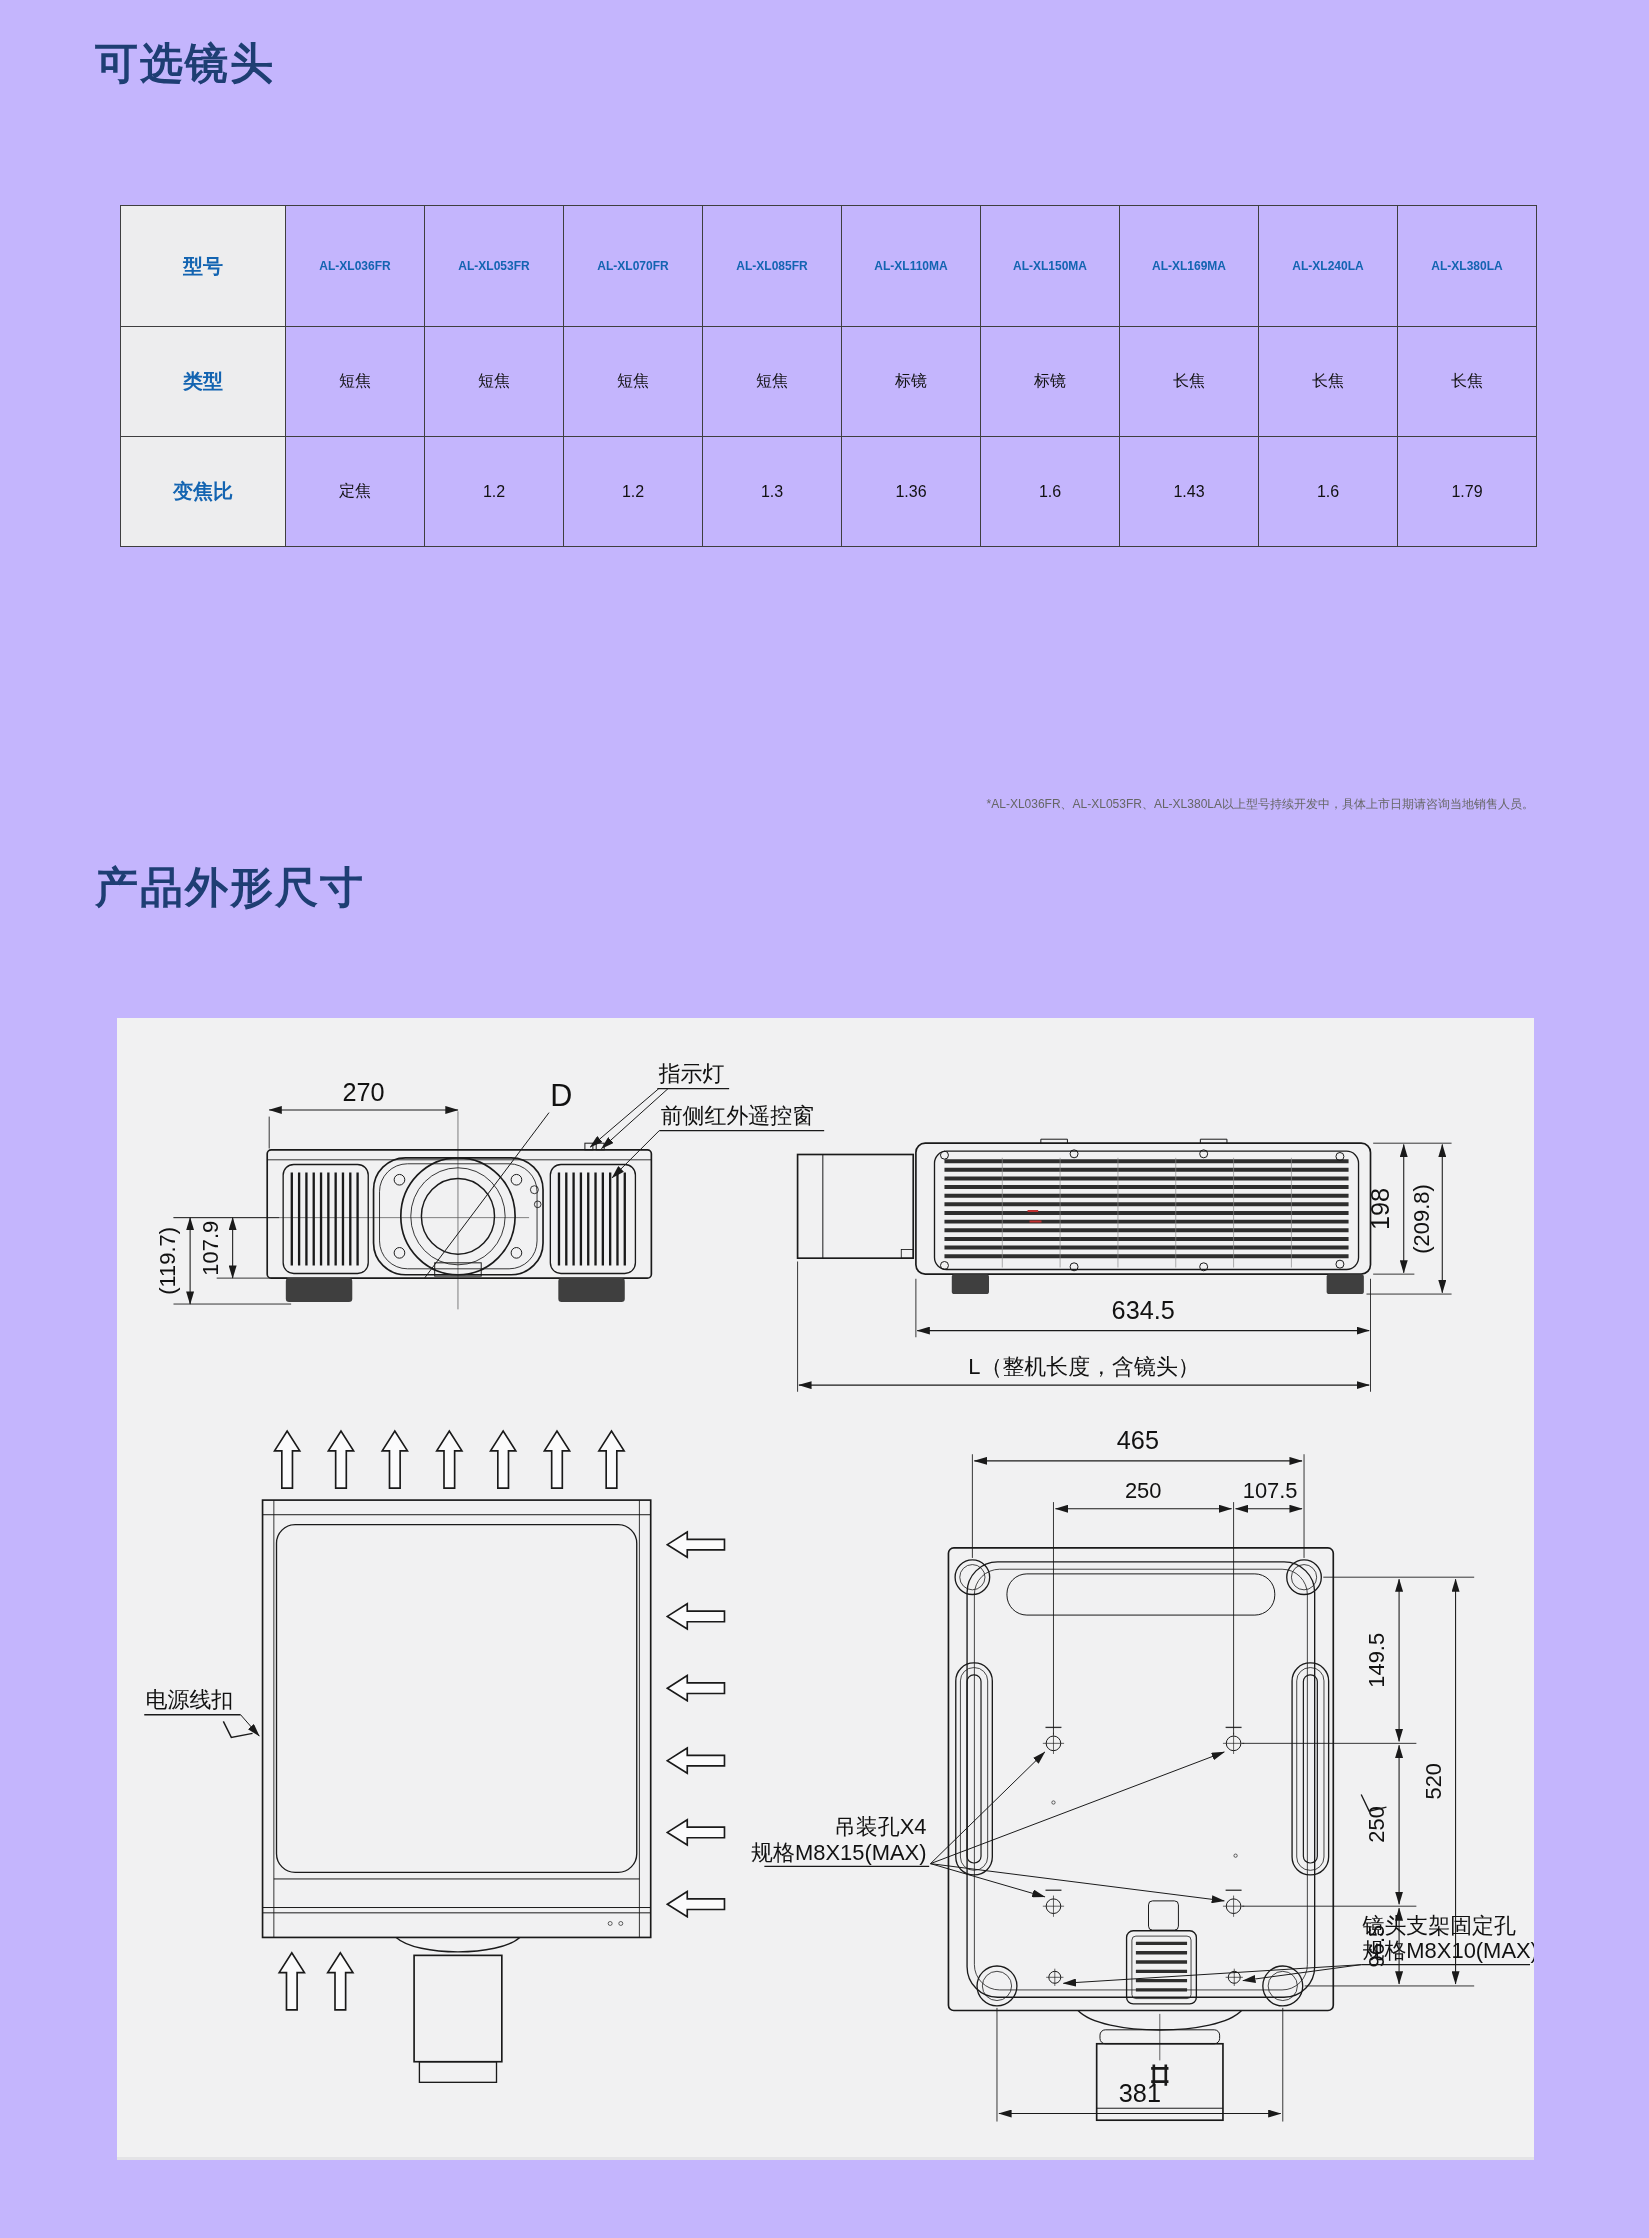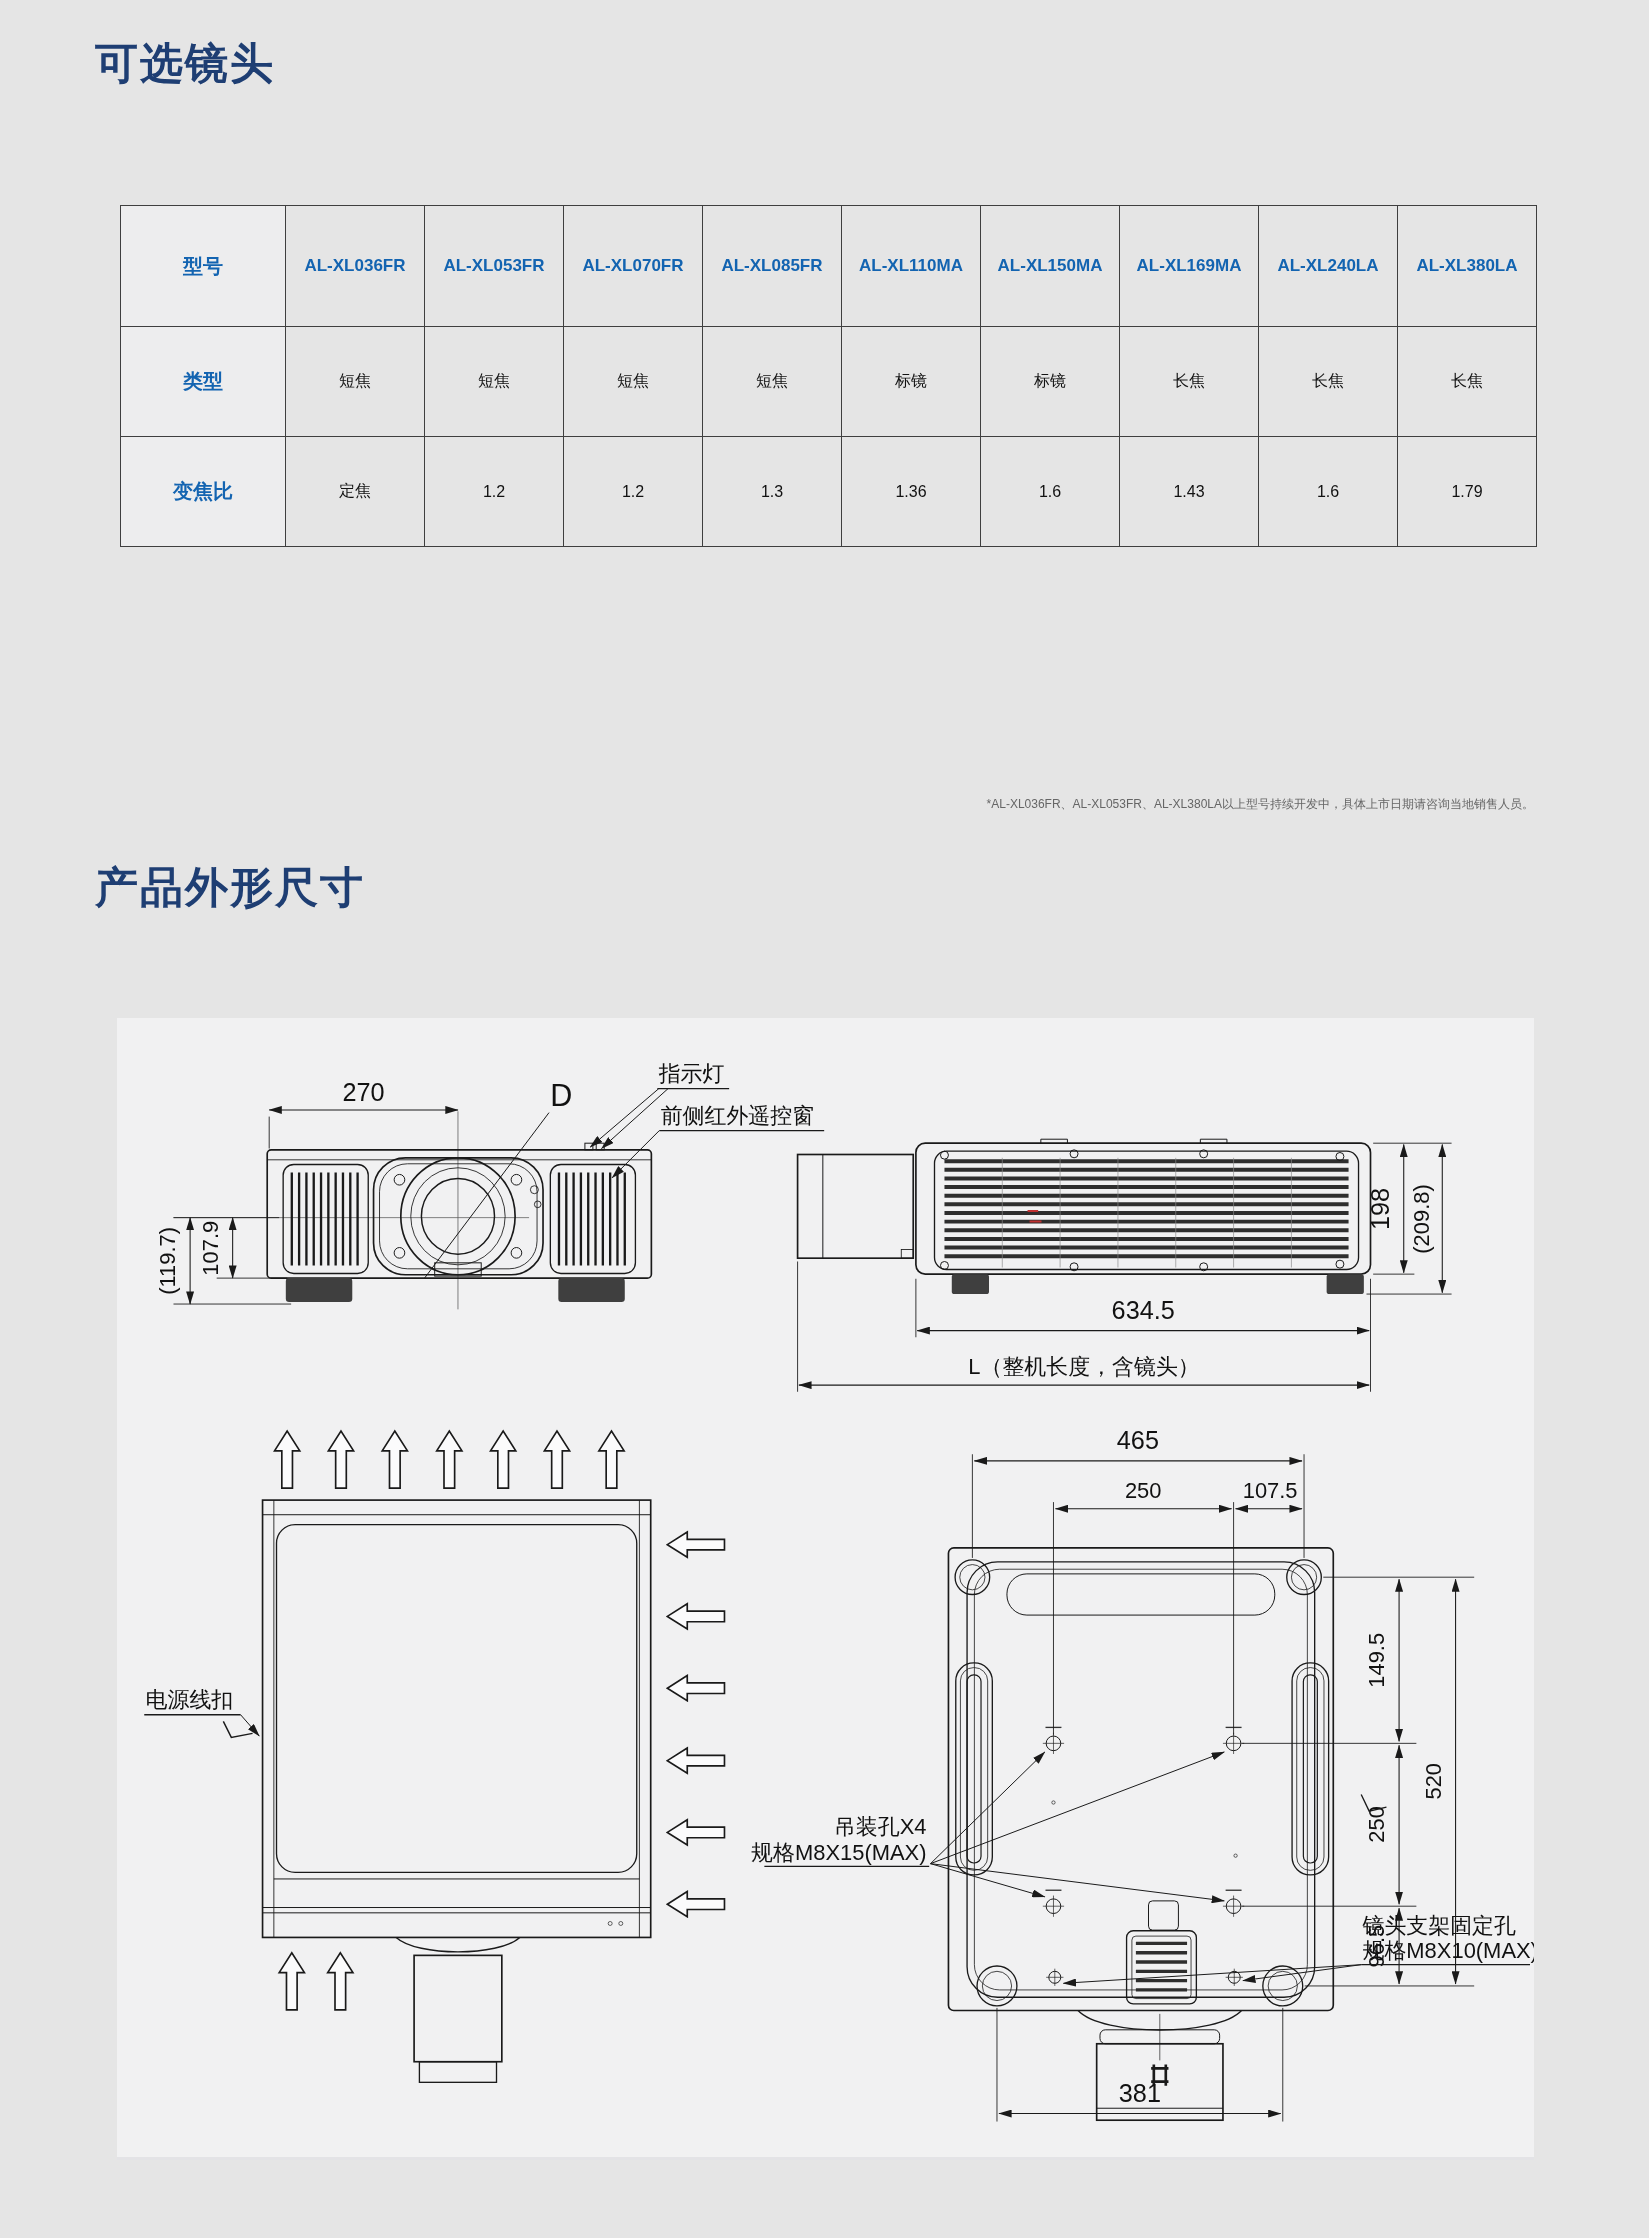--- a/index.html
+++ b/index.html
@@ -1,29 +1,29 @@
 <!DOCTYPE html>
 <html style="font-size:10.6px"><head>
 <meta charset="utf-8">
 <style>
   html,body { margin:0; padding:0; background:#ffffff; }
-  .page { position:relative; width:1649px; height:2239px; background:#e5e5e5; overflow:hidden;
+  .page { position:relative; width:1649px; height:2239px; background:#c4b5fd; overflow:hidden;
           font-family:"Liberation Sans", sans-serif; }
   .sec-title { position:absolute; left:95px; margin:0; font-size:43px; font-weight:700;
                color:#1e3e73; letter-spacing:2px; }
   .t1 { top:35px; }
   .t2 { top:859px; }
   table.lens { position:absolute; left:120px; top:205px; width:1414px; border-collapse:collapse;
                table-layout:fixed; }
   table.lens th, table.lens td { border:1.3px solid #3f3f3f; text-align:center; vertical-align:middle;
                font-size:16px; color:#111; padding:0 2.7px; overflow:hidden; }
   table.lens tr { height:110px; }
   table.lens tr:first-child { height:121px; }
   table.lens th.rowhead { background:#ededee; color:#1364b1; font-weight:700; font-size:20px; }
-  table.lens td.model { color:#1364b1; font-weight:700; font-size:17px; }
+  table.lens td.model { color:#1364b1; font-weight:700; font-size:12px; }
   .footnote { position:absolute; top:796px; right:115px; font-size:12px; color:#666; }
   .panel { position:absolute; left:117px; top:998px; width:1417px; height:1139px;
            background:#f1f1f2; border-bottom:3.3px solid #e3e3e6;margin-top:20px; }
   .panel svg { position:absolute; left:0; top:0; }
   svg text { font-family:"Liberation Sans", sans-serif; stroke:none; }
   .dim  { font-size:38px; fill:#111; }
   .dimS { font-size:33px; fill:#111; }
   .dimL { font-size:46px; fill:#111; }
   .call { font-size:33px; fill:#111; }
 </style>

